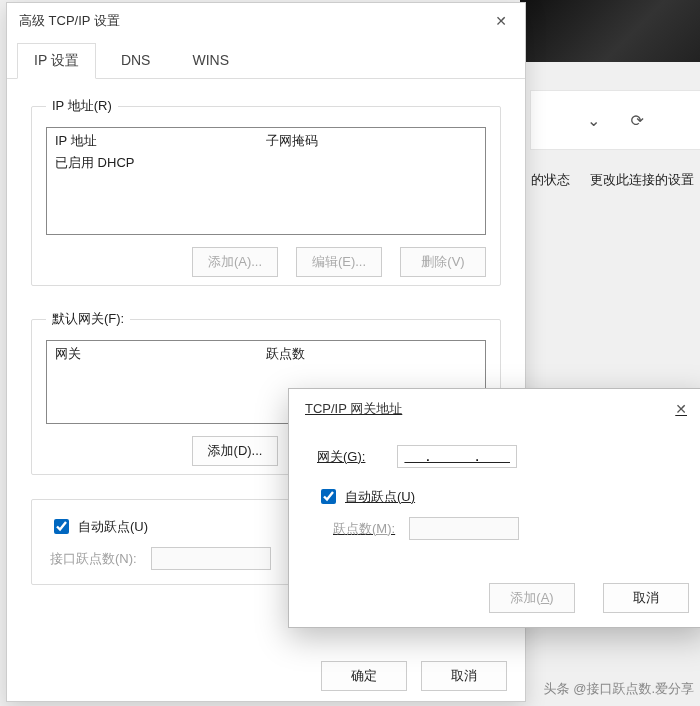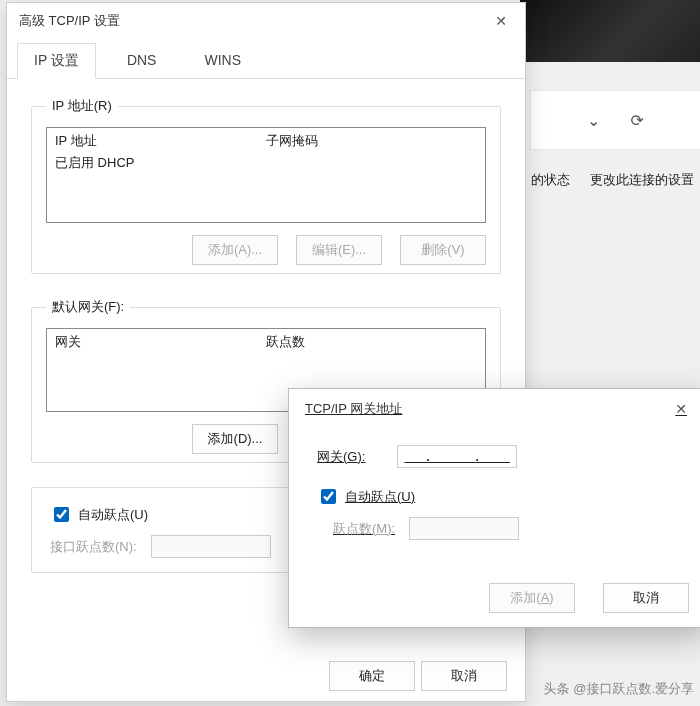--- a/index.html
+++ b/index.html
@@ -10,39 +10,39 @@
   .behind-toolbar { position:absolute; top:90px; right:0; width:170px; height:60px; background:#fff; border:1px solid #e5e5e5; border-right:none; display:flex; align-items:center; justify-content:center; gap:30px;}
   .behind-toolbar .chev, .behind-toolbar .reload { font-size:16px; color:#555; }
   .behind-links { position:absolute; top:165px; right:0; width:175px; height:30px; display:flex; gap:20px; align-items:center; padding-left:6px; color:#222; font-size:13px;}
   .main-dialog {
     position: absolute; top: 2px; left: 6px; width: 520px; height: 700px;
     background: #fff; border: 1px solid #ccc; box-shadow: 0 6px 20px rgba(0,0,0,.15);
   }
   .titlebar { display:flex; align-items:center; justify-content:space-between; padding:8px 10px 8px 12px; }
   .titlebar .title { font-size:13px; color:#333; }
   .titlebar .close { font-size:14px; color:#555; padding:2px 8px; cursor:pointer;}
-  .tabs { display:flex; border-bottom:1px solid #ddd; padding:0 10px; gap:14px; margin-top:4px;}
+  .tabs { display:flex; border-bottom:1px solid #ddd; padding:0 10px; gap:8px; margin-top:4px;}
   .tab { padding:8px 16px 8px; font-size:14px; color:#444; cursor:pointer; border:1px solid transparent; margin-bottom:-1px;}
   .tab.active { border:1px solid #ddd; border-bottom:1px solid #fff; background:#fff; }
   .content { padding:18px 24px 10px; }
   fieldset { border:1px solid #dcdcdc; border-radius:2px; padding:12px 14px 8px; margin:0 0 24px 0; }
   legend { padding:0 6px; font-size:13px; color:#222; }
-  .listbox { border:1px solid #888; background:#fff; height:96px; overflow:auto; }
+  .listbox { border:1px solid #888; background:#fff; height:108px; overflow:auto; }
   .listbox .hdr { display:flex; font-size:13px; padding:4px 8px 2px; }
   .listbox .hdr div { flex:1; }
   .listbox .row { padding:2px 8px; font-size:13px; }
   .btn-row { display:flex; justify-content:flex-end; gap:18px; margin-top:12px; }
   button.btn { min-width:86px; padding:5px 12px; font-size:13px; background:#fdfdfd; border:1px solid #ccc; border-radius:0; cursor:pointer; color:#222;}
   button.btn:disabled, .btn.disabled { color:#aaa; background:#fbfbfb; cursor:default;}
   .checkbox-row { display:flex; align-items:center; gap:6px; margin:4px 0 10px 4px; }
   .checkbox-row input { accent-color:#0067c0; width:15px; height:15px; }
   .field-row { display:flex; align-items:center; gap:14px; margin:8px 0 6px 4px; }
   .field-row label.dim { color:#a0a0a0; }
   .field-row input[type=text] { border:1px solid #ccc; padding:3px 6px; width:120px; font-size:13px;}
-  .footer { position:absolute; bottom:10px; right:18px; display:flex; gap:6px; }
+  .footer { position:absolute; bottom:10px; right:18px; display:flex; gap:14px; }
   
   .sub-dialog {
     position:absolute; top:388px; left:288px; width:420px; height:240px;
     background:#fff; border:1px solid #bbb; box-shadow:0 10px 30px rgba(0,0,0,.25);text-decoration:underline;
   }
   .sub-dialog .titlebar { border-bottom:none; padding:10px 12px 6px 16px;}
   .sub-dialog .body { padding:12px 24px 8px; }
   .sub-dialog .ip-input { border:1px solid #888; width:200px; padding:4px 6px; letter-spacing:2px; font-family:monospace;}
   .sub-footer { position:absolute; bottom:14px; right:18px; display:flex; gap:28px;}
   .underline { text-decoration: underline; }

